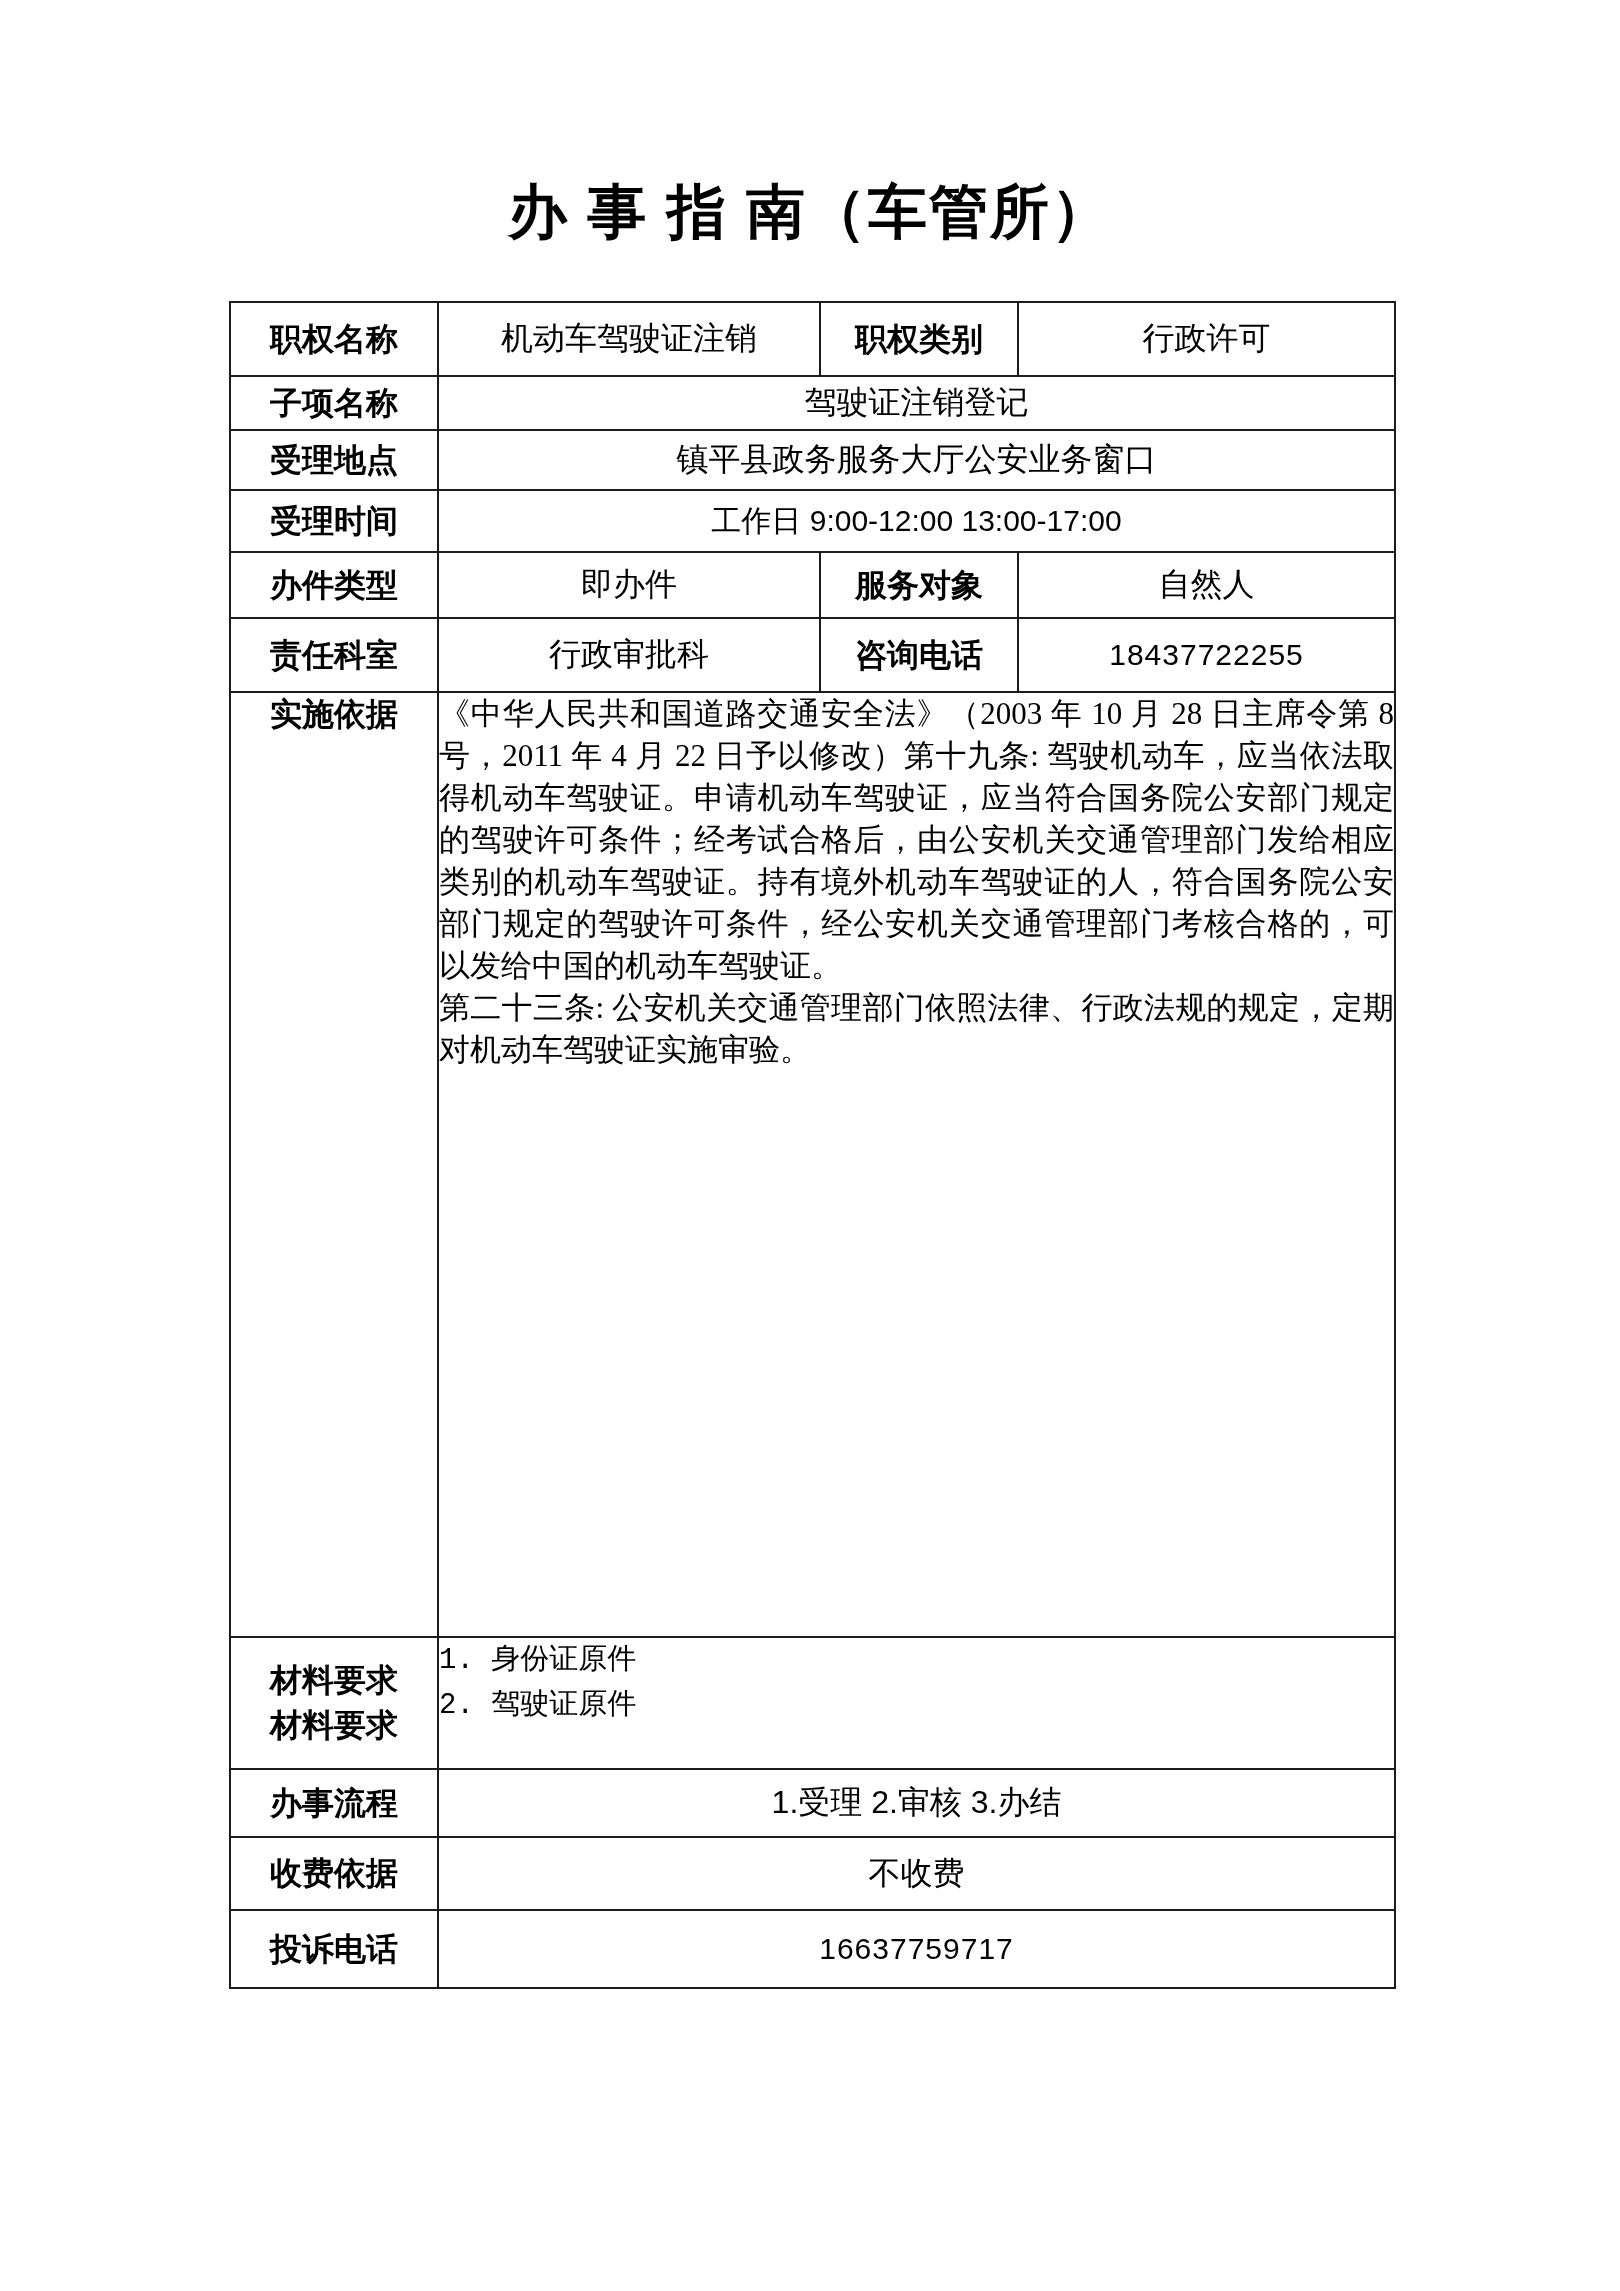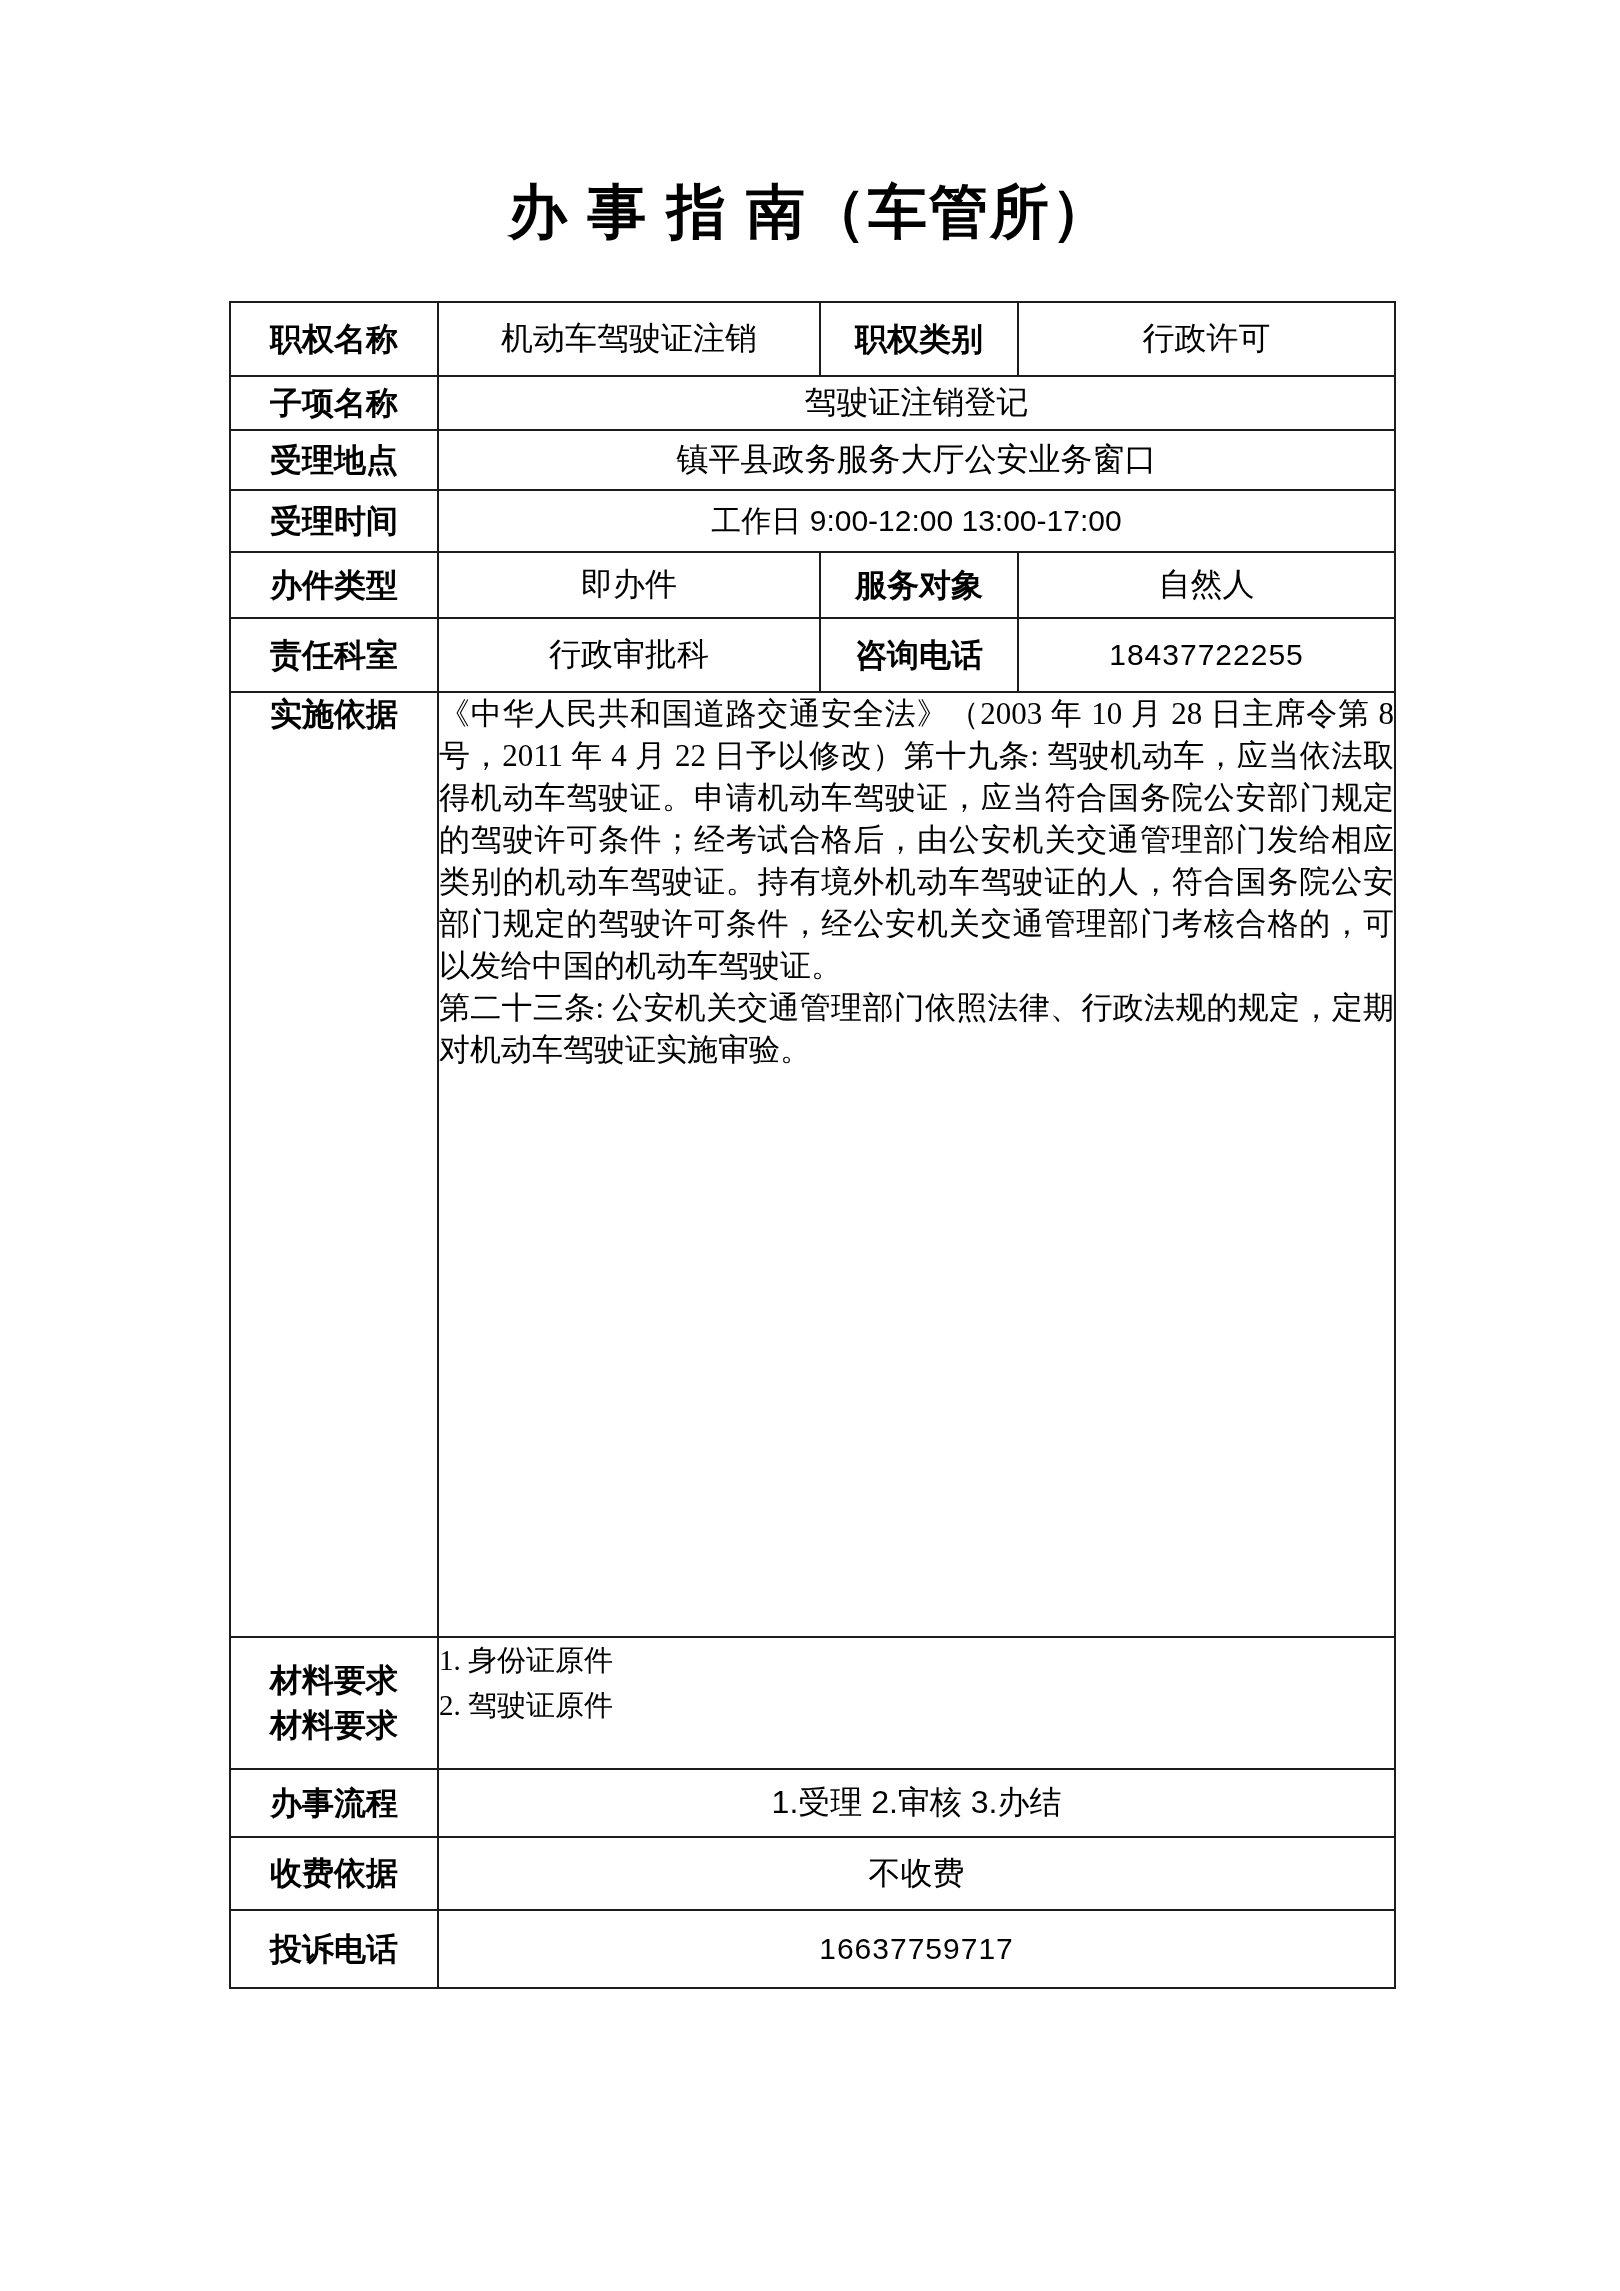--- a/index.html
+++ b/index.html
@@ -22,21 +22,21 @@
   .r1{height:74px;padding-left:12px;} .r2{height:54px;} .r3{height:60px;} .r4{height:62px;}
   .r5{height:68px;} .r6{height:66px;} .r7{height:74px;} .r8{height:945px;}
   .r9{height:132px;} .r10{height:68px;} .r11{height:73px;} .r12{height:78px;}
   
   .legal-label{vertical-align:top;padding-top:206px;}
   .legal-cell{vertical-align:top;text-align:justify;font-family:"Liberation Serif",serif;
               font-size:31px;line-height:42px;padding:25.5px 9.8px 0 11.8px;}
   .legal-cell p{margin:0;}
   
   .materials-label div{line-height:45px;}
-  .materials-cell{vertical-align:top;text-align:left;font-family:Liberation Serif, serif;
+  .materials-cell{vertical-align:top;text-align:left;font-family:Liberation Mono, monospace;
                   font-size:29px;line-height:45px;padding:7.8px 0 0 13.7px;}
 </style>
 </head>
 <body>
 
 <div class="page">
 
   <h1 class="title">办 事 指 南（车管所）</h1>
 
   <table class="doc-table">

